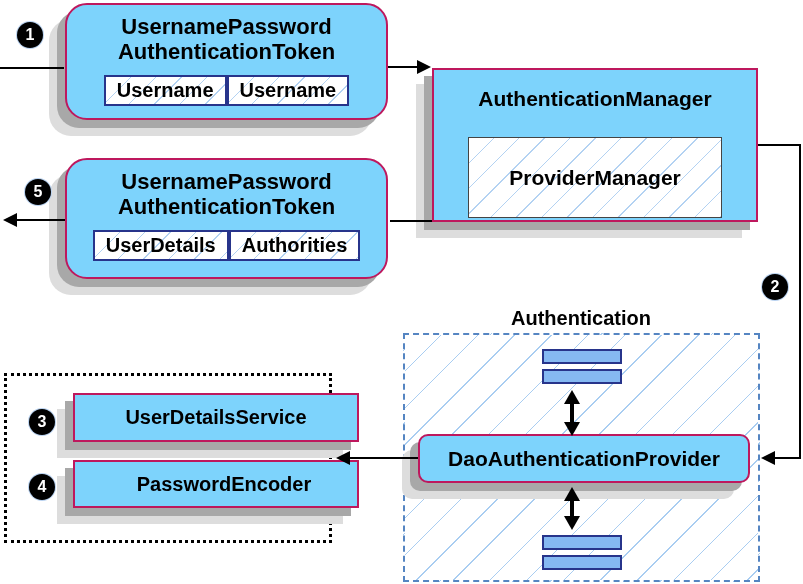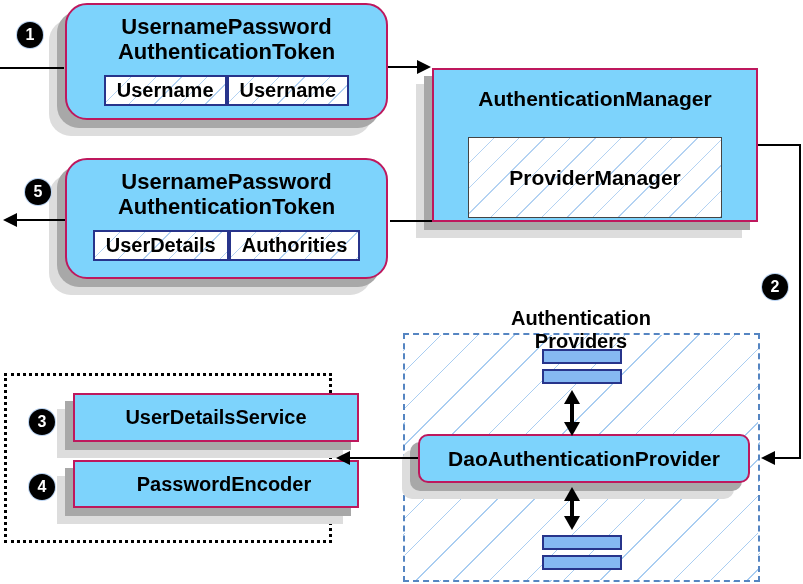--- a/index.html
+++ b/index.html
@@ -73,21 +73,20 @@
       <div>AuthenticationToken</div>
     </div>
     <div class="fields">
       <div class="field">UserDetails</div>
       <div class="field">Authorities</div>
     </div>
   </div>
 
   <div id="providers-heading">
     <div>Authentication</div>
-    <div>Providers</div>
   </div>
 
   <div id="providers-box" class="hatch-big"></div>
 
   <div class="slot-bar" style="left:542px;top:349px;"></div>
   <div class="slot-bar" style="left:542px;top:369px;"></div>
 
   <div class="box-blue shadow2" id="dao-provider">DaoAuthenticationProvider</div>
 
   <div class="slot-bar" style="left:542px;top:535px;"></div>

